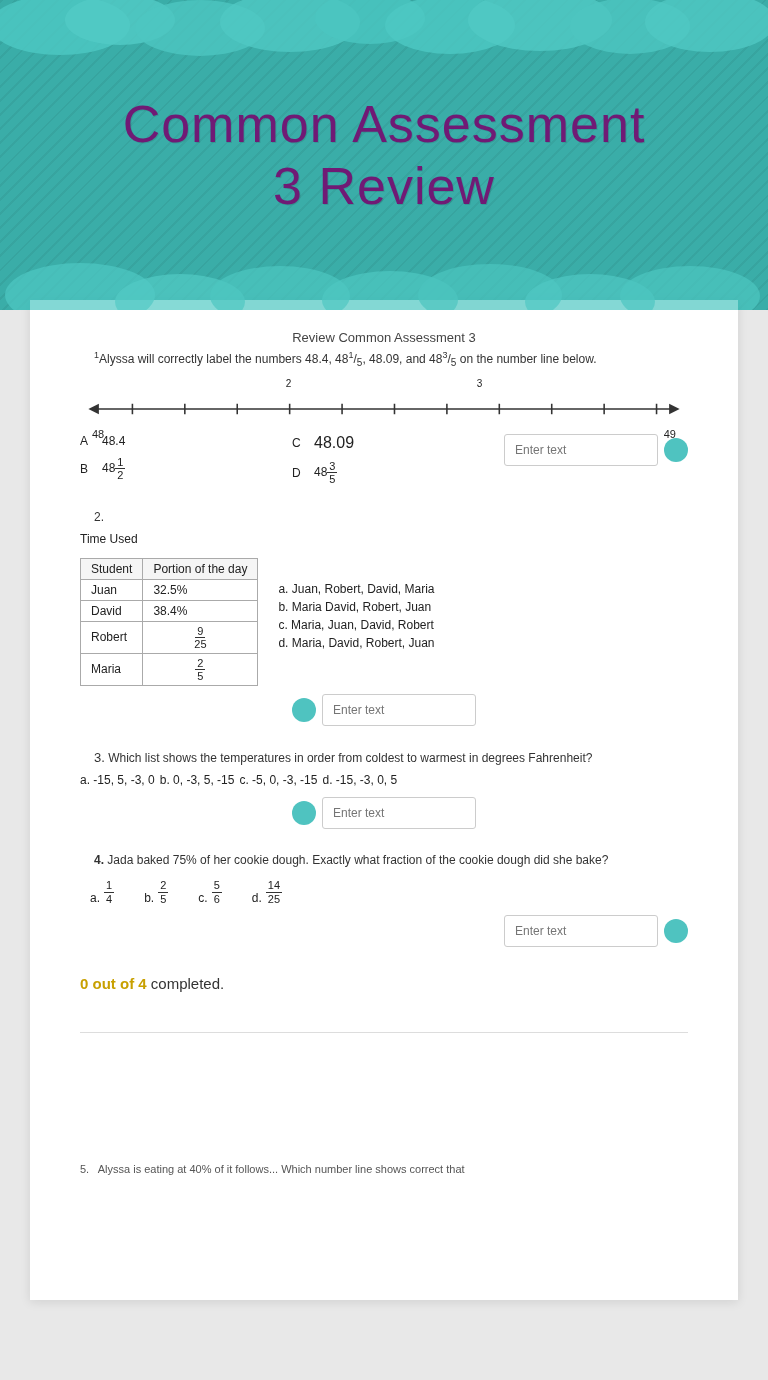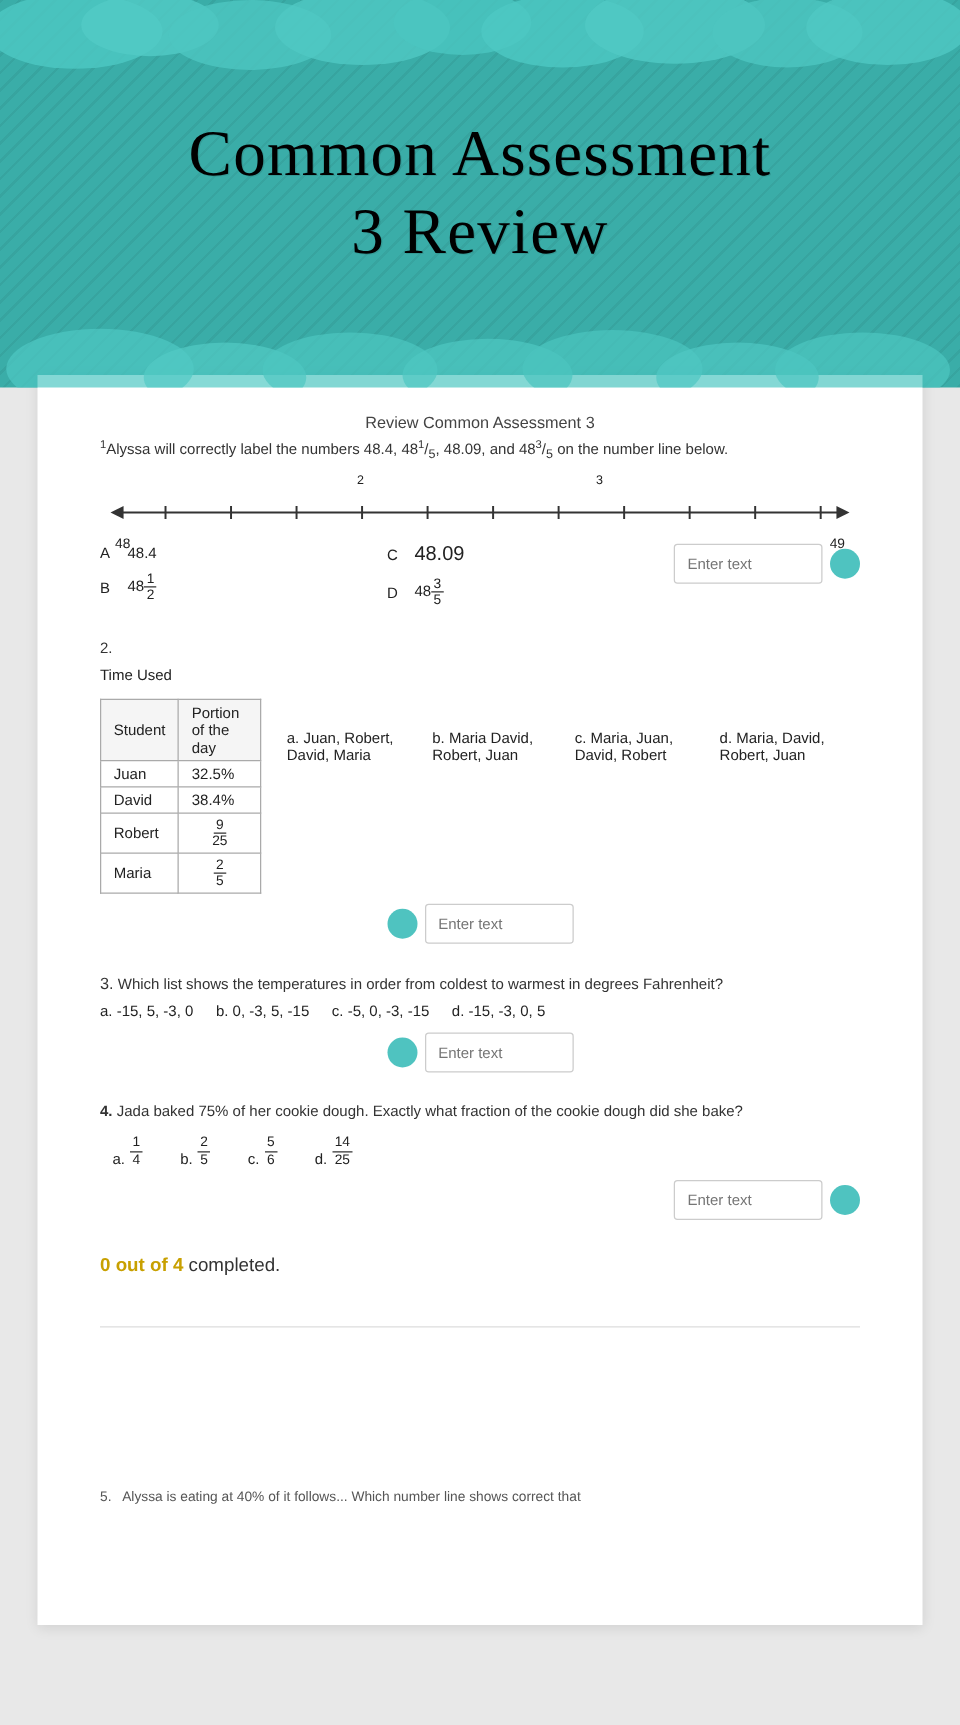--- a/index.html
+++ b/index.html
@@ -31,23 +31,23 @@
       background: repeating-linear-gradient(
         -45deg,
         rgba(0,0,0,0.05) 0px,
         rgba(0,0,0,0.05) 2px,
         transparent 2px,
         transparent 10px
       );
     }
 
     .header-title {
-      font-family: Liberation Serif, serif;
+      font-family: Liberation Sans, sans-serif;
       font-size: 52px;
-      color: #000000;
+      color: #701a75;
       text-align: center;
       line-height: 1.2;
       position: relative;
       z-index: 2;
       text-shadow: 1px 1px 0 rgba(0,0,0,0.1);
       font-weight: normal;
       letter-spacing: 1px;
     }
 
     
@@ -72,20 +72,21 @@
     
     .question-block {
       margin-bottom: 22px;
     }
 
     .question-text {
       font-size: 12px;
       color: #333;
       line-height: 1.5;
       margin-bottom: 6px;
+      margin-left: 14px;
     }
 
     .highlight-yellow {
       background: #ffff00;
       font-weight: bold;
       font-size: 12px;
     }
 
     
     .enter-text-row {
@@ -95,21 +96,21 @@
       margin-top: 10px;
       justify-content: flex-end;
     }
 
     .enter-text-input {
       border: 1px solid #ccc;
       border-radius: 3px;
       padding: 4px 10px;
       font-size: 12px;
       color: #aaa;
-      width: 119px;
+      width: 154px;
       height: 32px;
     }
 
     .teal-circle-btn {
       width: 24px;
       height: 24px;
       background: #4fc3c0;
       border-radius: 50%;
       border: none;
       cursor: pointer;
@@ -135,21 +136,21 @@
 
     
     .q2-layout {
       display: flex;
       gap: 20px;
       margin-top: 6px;
     }
 
     .q2-right {
       display: flex;
-      flex-direction: row;
+      flex-direction: column;
       gap: 4px;
       font-size: 12px;
       padding-top: 30px;
     }
 
     
     .fraction {
       display: inline-flex;
       flex-direction: column;
       align-items: center;
@@ -162,21 +163,21 @@
       border-bottom: 1px solid #333;
       padding: 0 2px;
     }
     .fraction .den {
       padding: 0 2px;
     }
 
     
     .q3-choices {
       display: flex;
-      gap: 18px;
+      gap: 5px;
       font-size: 12px;
       flex-wrap: wrap;
       margin-top: 6px;
     }
 
     
     .q4-choices {
       display: flex;
       gap: 30px;
       font-size: 12px;

